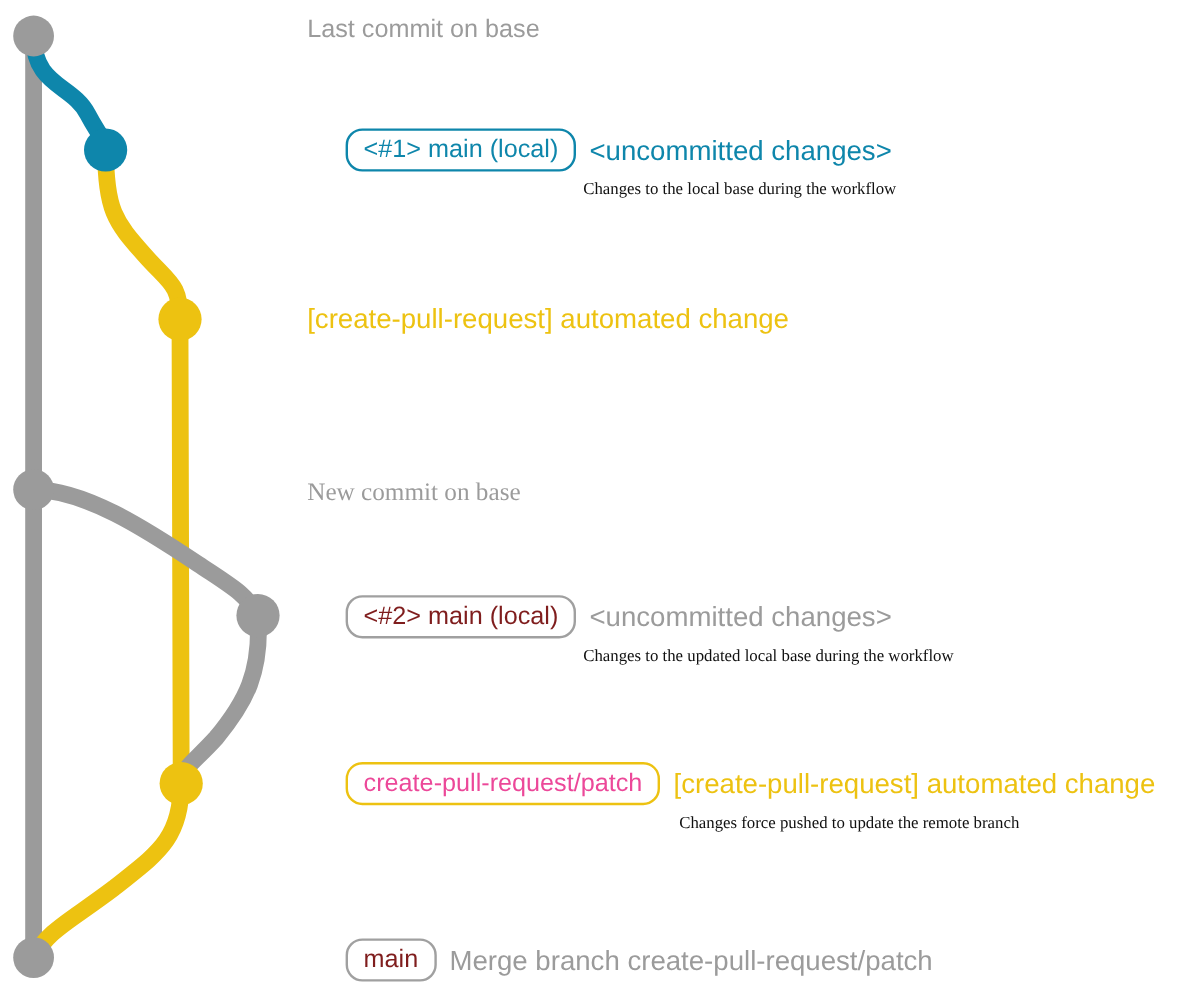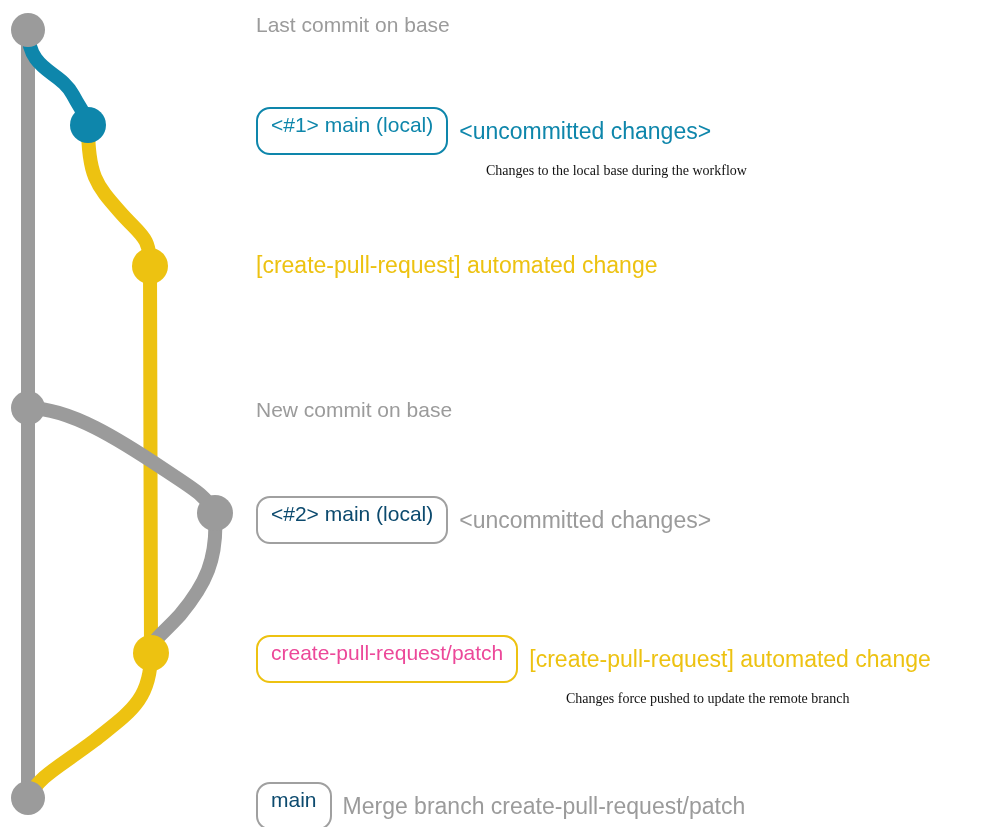--- a/index.html
+++ b/index.html
@@ -44,30 +44,31 @@
     display: flex;
     align-items: center;
     gap: 11px;
     white-space: nowrap;
   }
 
   .pill {
     display: inline-block;
     border: 2px solid #1a8fb3;
     border-radius: 14px;
-    padding: 4px 13px 17px 13px;
+    padding: 4px 13px 5px 13px;
     font-size: 21px;
     line-height: 23px;
     color: #1a8fb3;
     background: #ffffff;
     white-space: nowrap;
+    margin-left: 32px;
   }
   .pill.blue   { border-color: #0e86ab; color: #0e86ab; }
   .pill.yellow { border-color: #edc211; color: #ec4899; }
-  .pill.gray   { border-color: #a0a0a0; color: #0c4a6e; }
+  .pill.gray   { border-color: #a0a0a0; color: #7f1d1d; }
 
   .headline {
     font-size: 23px;
     line-height: 24px;
     white-space: nowrap;
   }
   .headline.blue   { color: #0e86ab; }
   .headline.yellow { color: #edc211; }
   .headline.gray   { color: #9b9b9b; }
 
@@ -133,27 +134,28 @@
     </div>
     <div class="desc" style="margin-left:230px;">Changes to the local base during the workflow</div>
   </div>
 
   <div class="row" style="left:256px; top:253px;">
     <div class="row-head">
       <span class="headline yellow">[create-pull-request] automated change</span>
     </div>
   </div>
 
-  <div class="caption" style="left:256px; top:398px;">New commit on base</div>
+  <div class="caption" style="left:256px; top:398px;font-family:Liberation Serif, serif;">New commit on base</div>
 
   <div class="row" style="left:256px; top:496px;">
     <div class="row-head">
       <span class="pill gray">&lt;#2&gt; main (local)</span>
       <span class="headline gray">&lt;uncommitted changes&gt;</span>
     </div>
+    <div class="desc" style="margin-left:230px;">Changes to the updated local base during the workflow</div>
   </div>
 
   <div class="row" style="left:256px; top:635px;">
     <div class="row-head">
       <span class="pill yellow">create-pull-request/patch</span>
       <span class="headline yellow">[create-pull-request] automated change</span>
     </div>
     <div class="desc" style="margin-left:310px;">Changes force pushed to update the remote branch</div>
   </div>
 

